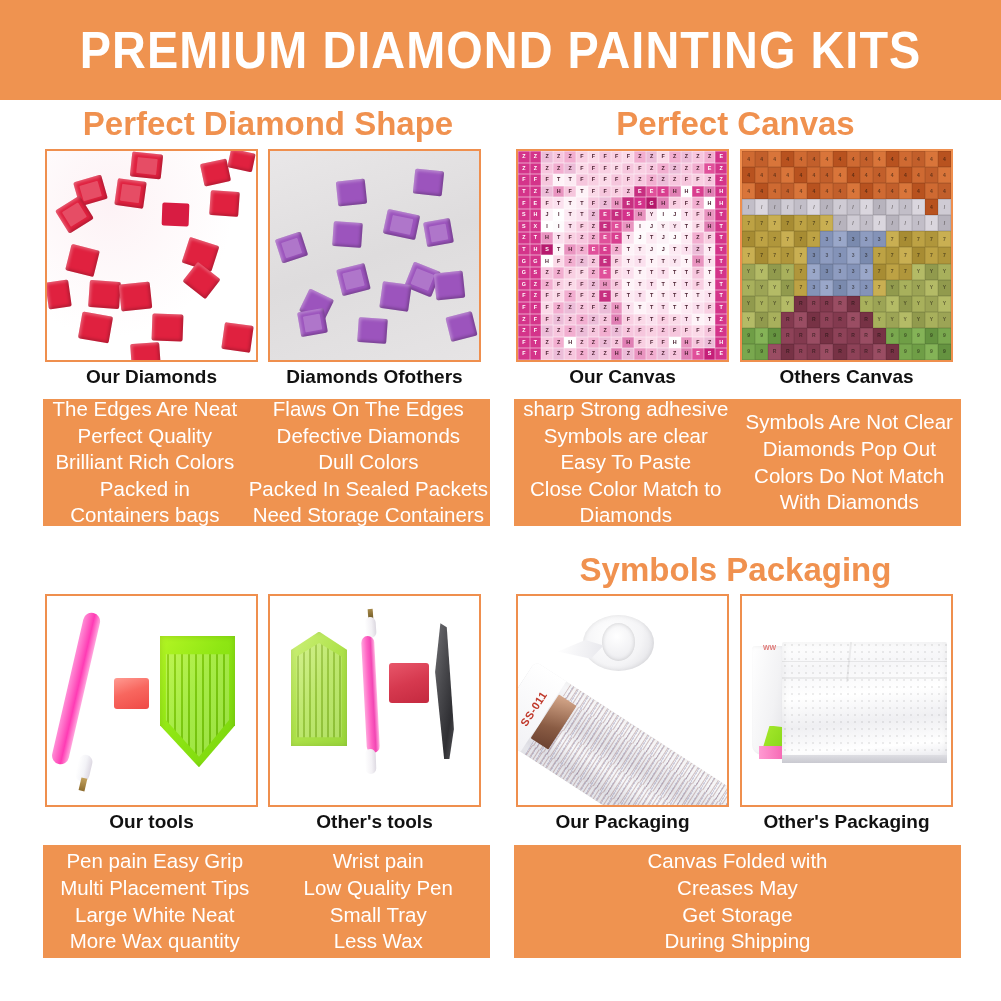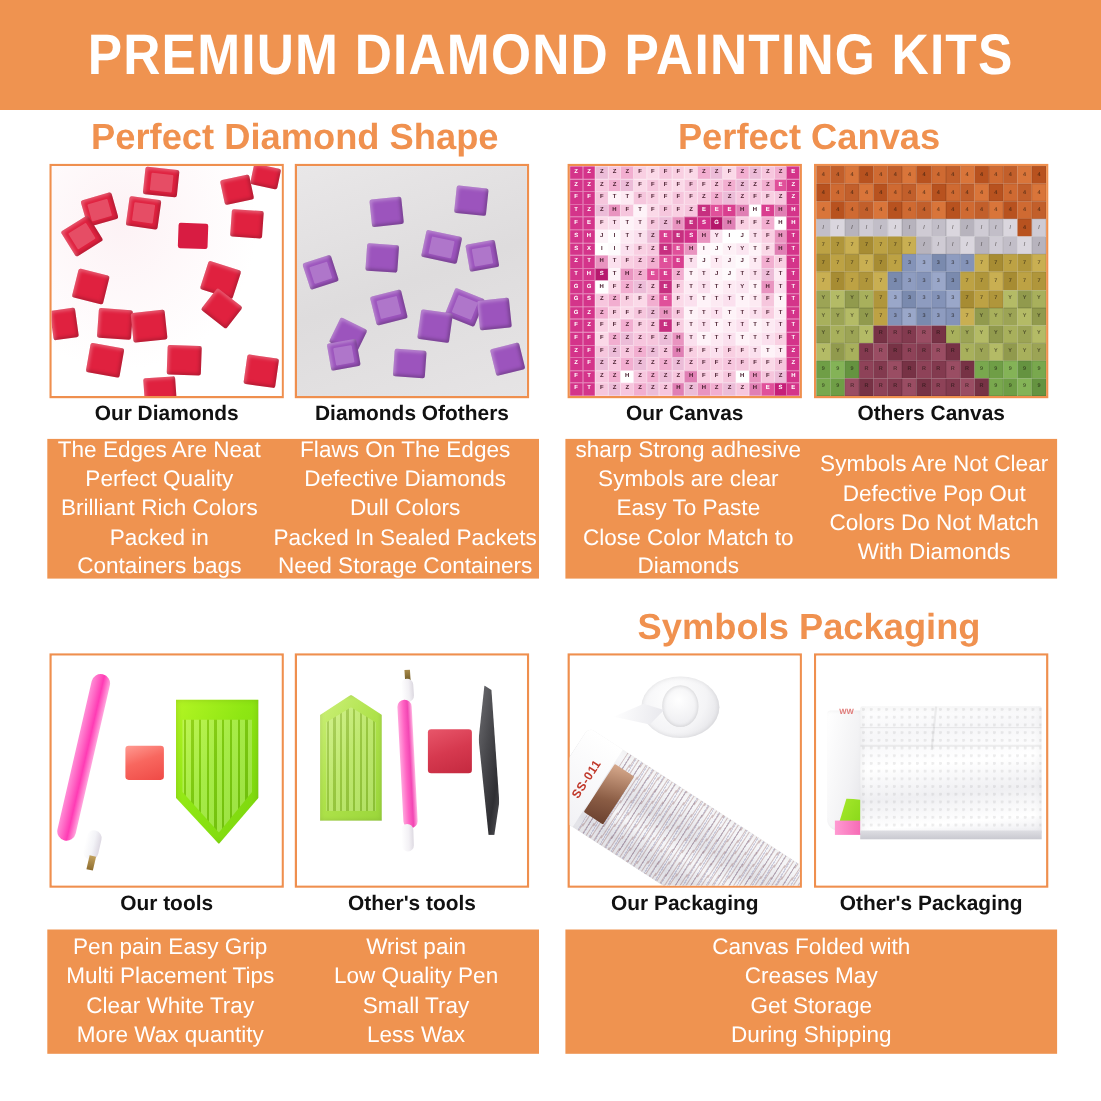--- a/index.html
+++ b/index.html
@@ -768,21 +768,21 @@
   <div class="panel" style="left:514px;top:399px;width:447px;height:127px;">
     <div class="panel-col">
       <span>sharp Strong adhesive</span>
       <span>Symbols are clear</span>
       <span>Easy To Paste</span>
       <span>Close Color Match to</span>
       <span>Diamonds</span>
     </div>
     <div class="panel-col">
       <span>Symbols Are Not Clear</span>
-      <span>Defective Pop Out</span>
+      <span>Diamonds Pop Out</span>
       <span>Colors Do Not Match</span>
       <span>With Diamonds</span>
     </div>
   </div>
 
 
   <div class="frame" style="left:45px;top:594px;width:213px;height:213px;">
     <div class="frame-inner">
       <div class="tools-bg"></div>
 
@@ -836,21 +836,21 @@
     </div>
   </div>
 
   <div class="caption" style="left:45px;top:811px;width:213px;">Our tools</div>
   <div class="caption" style="left:268px;top:811px;width:213px;">Other's tools</div>
 
   <div class="panel" style="left:43px;top:845px;width:447px;height:113px;">
     <div class="panel-col">
       <span>Pen pain Easy Grip</span>
       <span>Multi Placement Tips</span>
-      <span>Clear White Tray</span>
+      <span>Large White Neat</span>
       <span>More Wax quantity</span>
     </div>
     <div class="panel-col">
       <span>Wrist pain</span>
       <span>Low Quality Pen</span>
       <span>Small Tray</span>
       <span>Less Wax</span>
     </div>
   </div>
 

